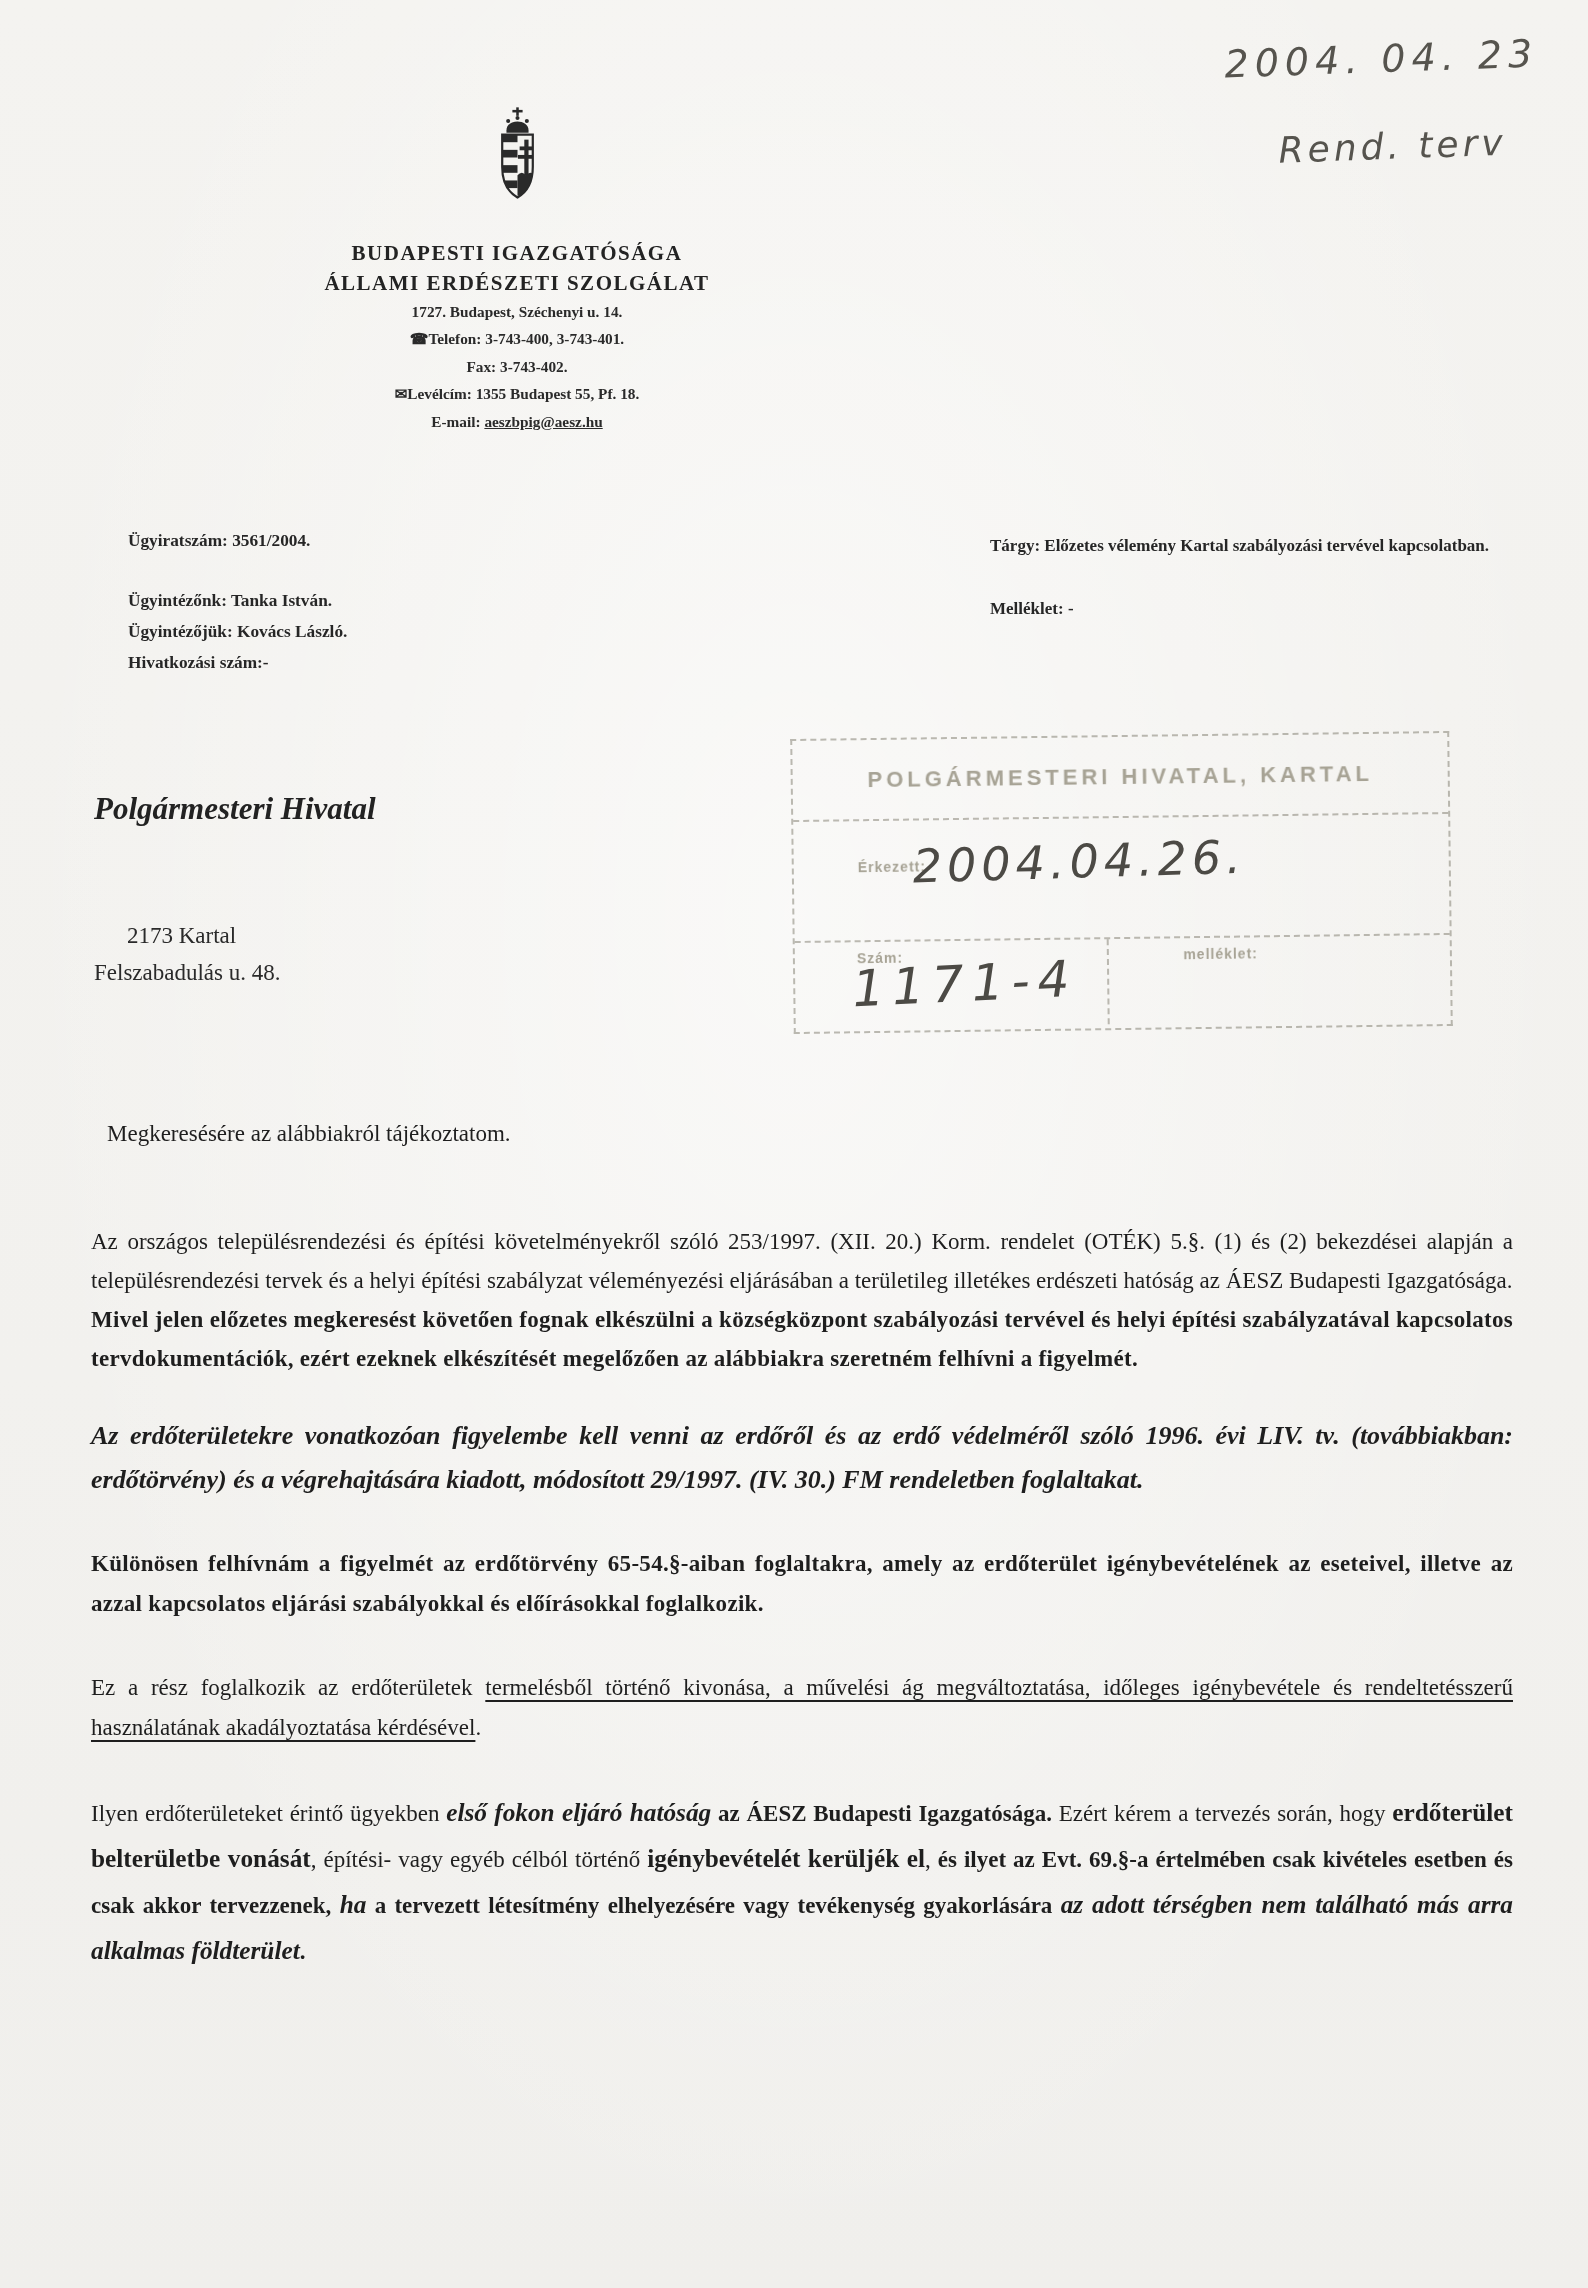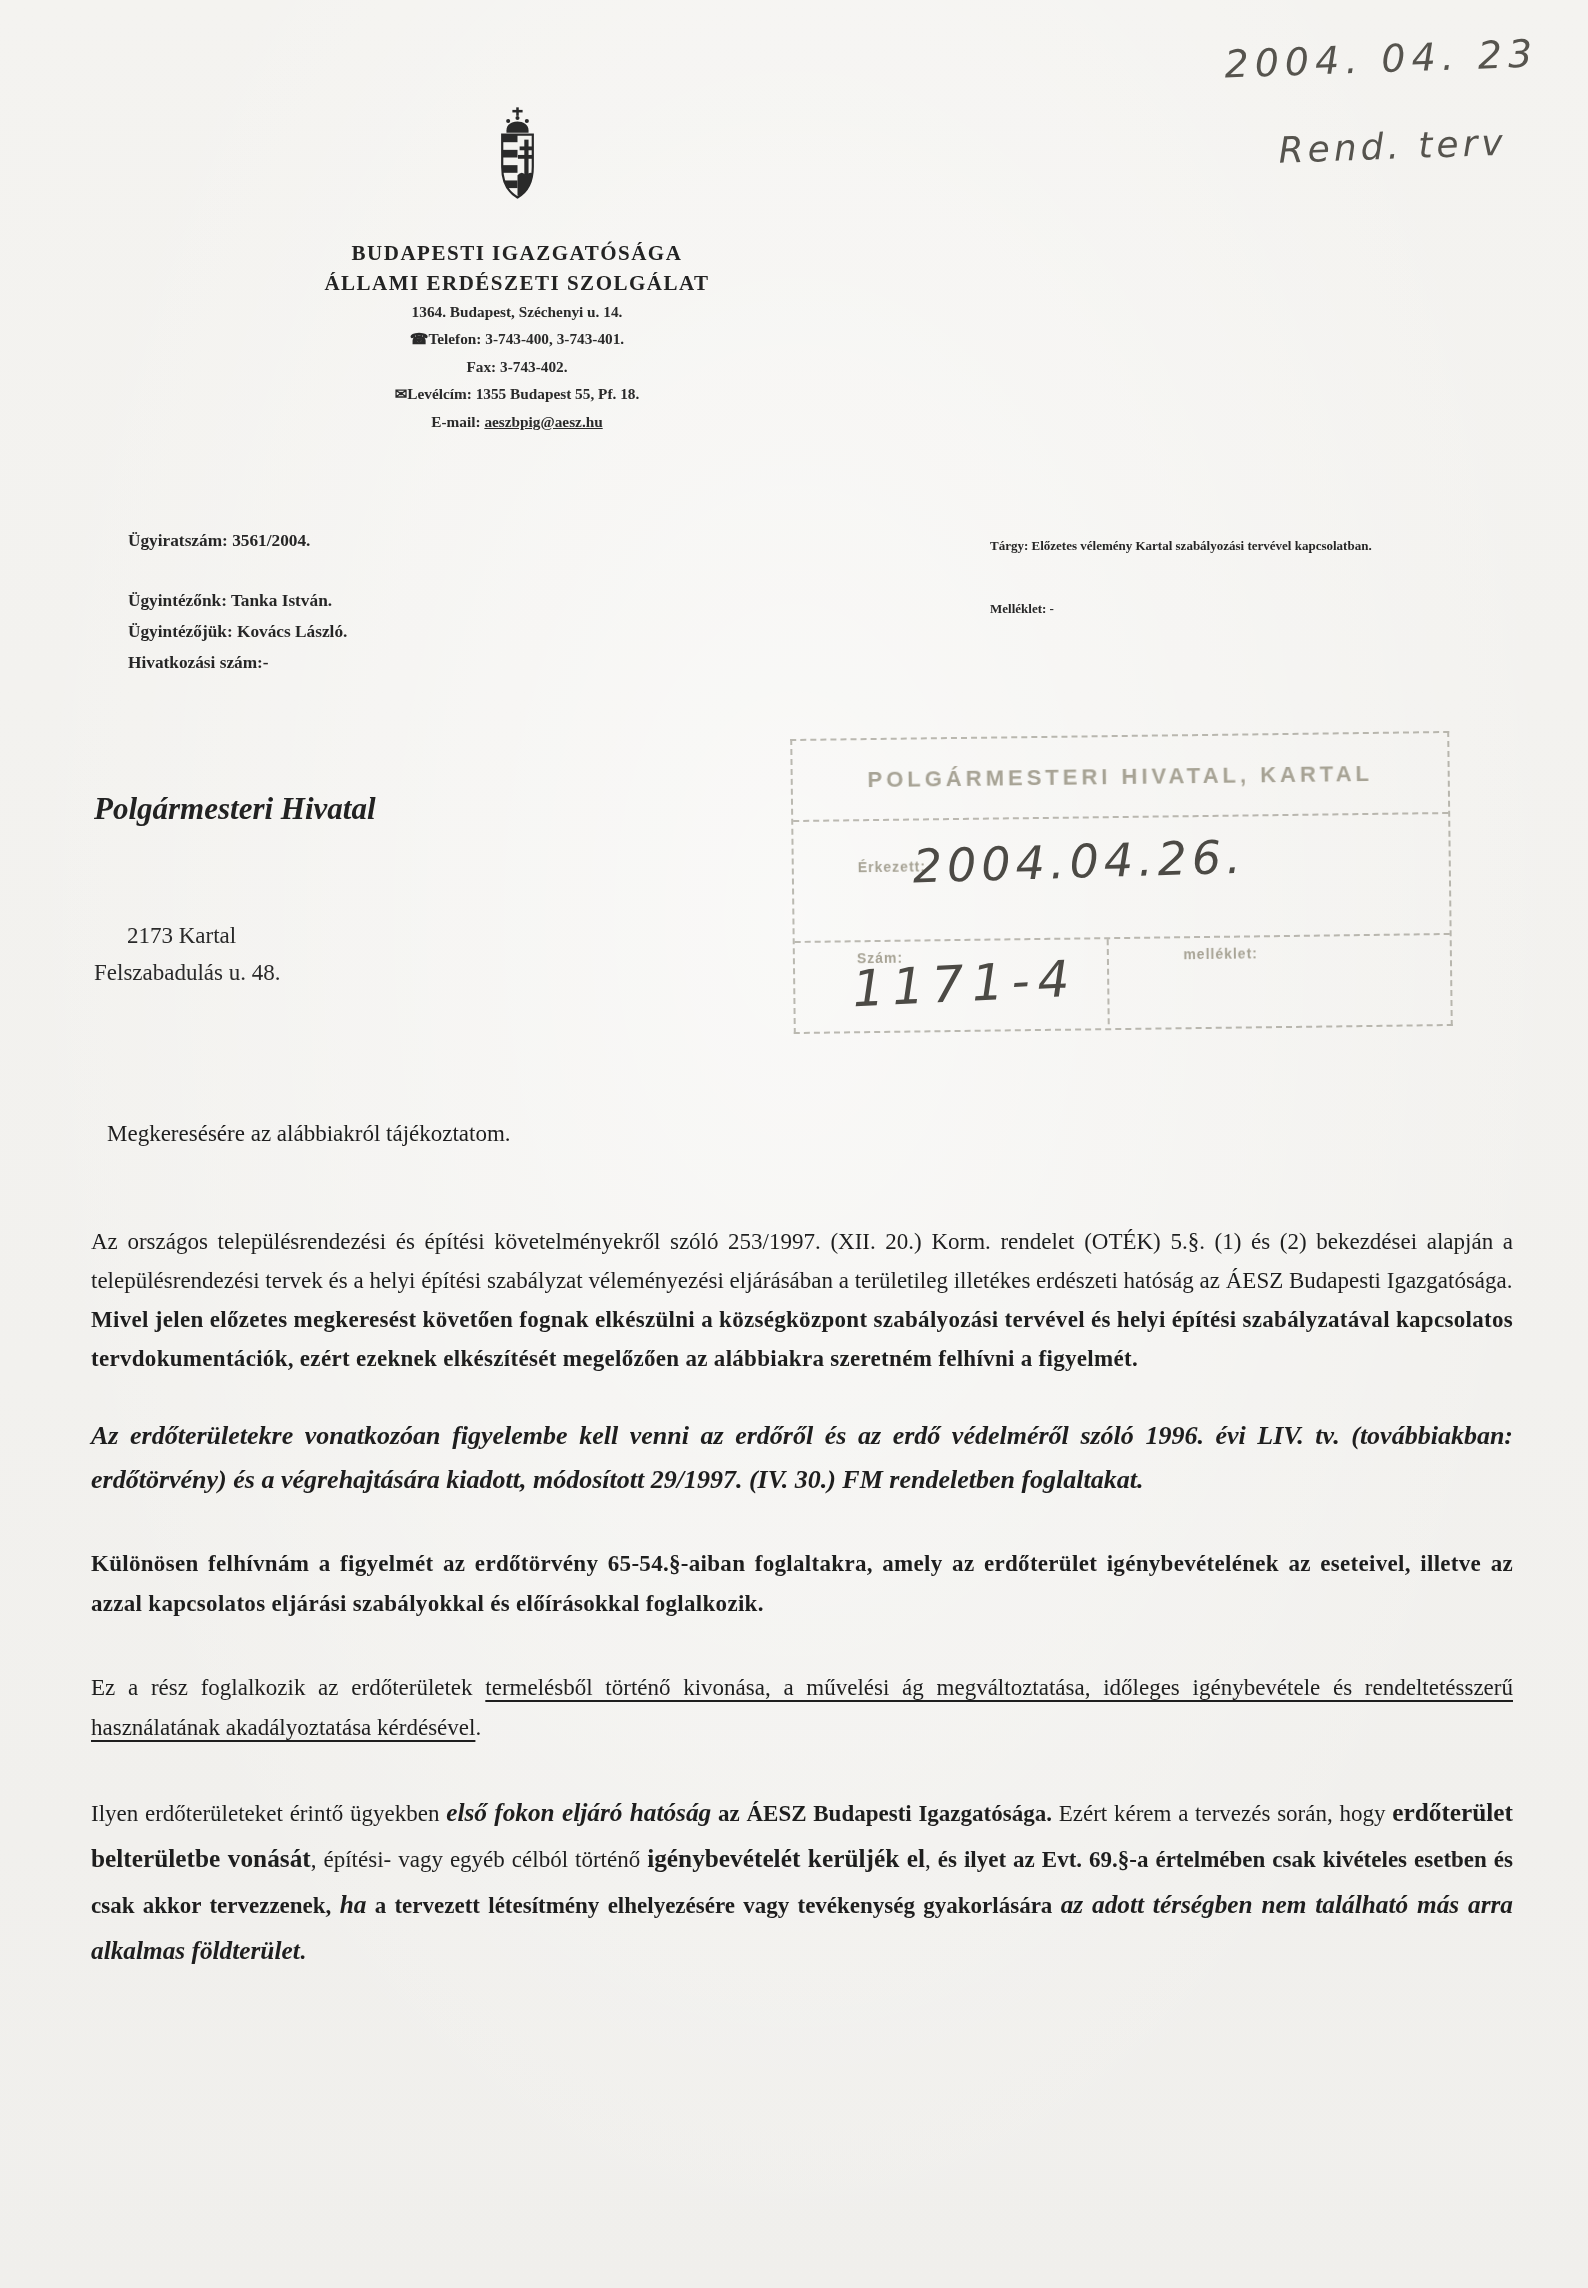--- a/index.html
+++ b/index.html
@@ -22,21 +22,21 @@
   
   .letterhead{position:absolute;top:99px;left:193px;width:648px;text-align:center;}
   .emblem{display:inline-block;margin-bottom:18px;}
   .org{font-weight:bold;font-size:21px;letter-spacing:1.5px;line-height:30px;color:#232323;}
   .contact{font-weight:bold;font-size:15.3px;line-height:27px;color:#2a2a2a;}
   .contact .glyph{font-size:15px;}
   .email-u{text-decoration:underline;}
   
   .refs-left{position:absolute;top:525px;left:108px;font-weight:bold;font-size:17.3px;line-height:31px;color:#262626;margin-left:20px;}
   .refs-left .gap{height:29px;}
-  .refs-right{position:absolute;top:531px;left:990px;width:510px;font-weight:bold;font-size:13px;line-height:29px;color:#262626;}
+  .refs-right{position:absolute;top:531px;left:990px;width:510px;font-weight:bold;font-size:17px;line-height:29px;color:#262626;}
   .refs-right .att{margin-top:34px;}
   
   .addressee{position:absolute;top:785px;left:94px;}
   .addr-main{font-weight:bold;font-style:italic;font-size:31px;line-height:47px;color:#222;}
   .addr-postal{margin-top:85px;font-size:23px;line-height:37px;color:#2a2a2a;}
   .u2173{text-underline-offset:4px;margin-left:33px;}
   
   .stamp{
     position:absolute;left:792px;top:735px;width:659px;height:295px;
     transform:rotate(-.7deg);
@@ -113,21 +113,21 @@
           <rect x="12" y="86" width="18" height="9"></rect>
           <rect x="38" y="38" width="5" height="42"></rect>
           <rect x="32.5" y="46" width="16" height="4.5"></rect>
           <rect x="30.5" y="56" width="20" height="4.5"></rect>
           <path d="M30 80 q5 -6 10 0 q5 -6 10 0 l0 24 -20 0 z"></path>
         </g>
       </svg>
     </span>
     <div class="org">BUDAPESTI IGAZGATÓSÁGA</div>
     <div class="org">ÁLLAMI ERDÉSZETI SZOLGÁLAT</div>
-    <div class="contact">1364. Budapest, Széchenyi u. 14.</div>
+    <div class="contact">1727. Budapest, Széchenyi u. 14.</div>
     <div class="contact"><span class="glyph">☎</span><span>Telefon: 3-743-400, 3-743-401.</span></div>
     <div class="contact">Fax: 3-743-402.</div>
     <div class="contact"><span class="glyph">✉</span><span>Levélcím: 1355 Budapest 55, Pf. 18.</span></div>
     <div class="contact"><span>E-mail: </span><span class="email-u">aeszbpig@aesz.hu</span></div>
   </div>
 
   <div class="refs-left">
     <div>Ügyiratszám: 3561/2004.</div>
     <div class="gap"></div>
     <div>Ügyintézőnk:  Tanka István.</div>

